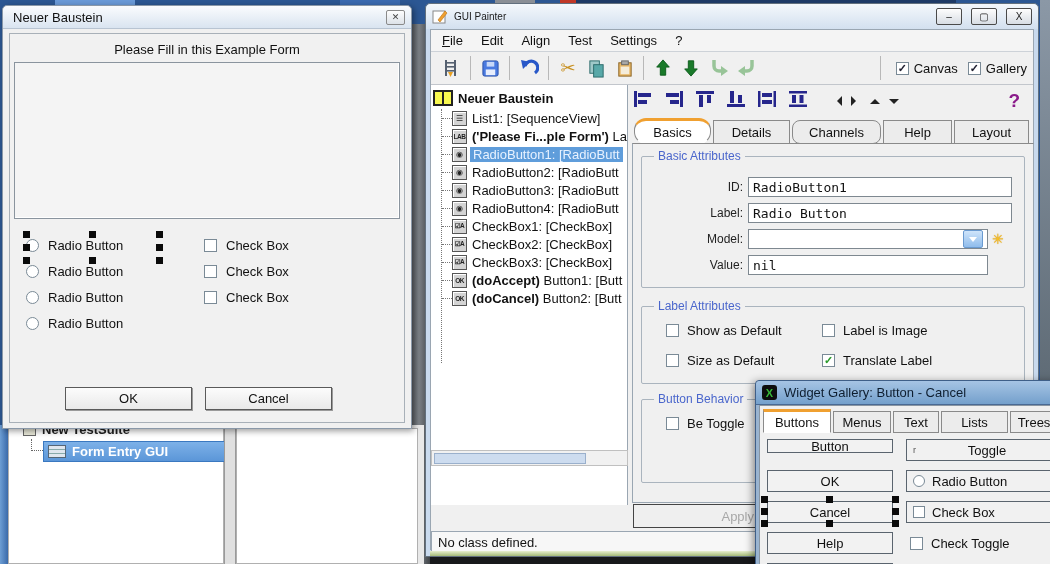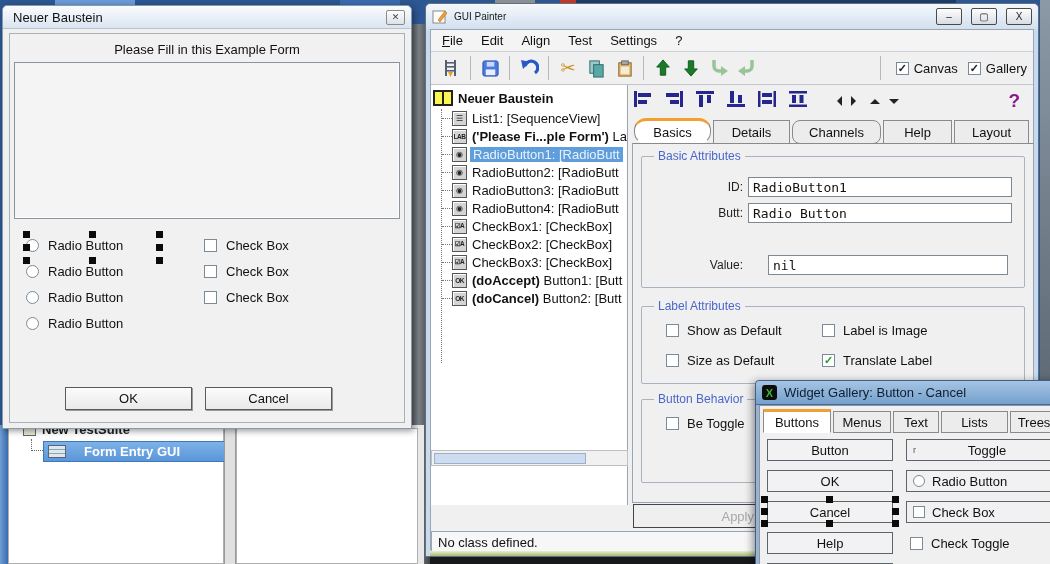--- a/index.html
+++ b/index.html
@@ -48,21 +48,21 @@
   #bg-window .blueedge { left:0; top:0; width:8px; height:139px;
     background:linear-gradient(90deg,#6d9ed4,#3a6aaa); }
   #bg-window .panelA { left:8px; top:3px; width:216px; height:136px; background:#fff; border:1px solid #b0b0b0; }
   #bg-window .split { left:224px; top:3px; width:12px; height:136px; background:#e0e0e0;
     border-left:1px solid #9a9a9a; border-right:1px solid #9a9a9a; }
   #bg-window .panelB { left:236px; top:3px; width:182px; height:136px; background:#fff; border:1px solid #b0b0b0; }
   .bgitem1 { left:14px; top:-7px; display:flex; gap:6px; align-items:center;
     font-weight:bold; font-size:13px; color:#222; }
   .bgsel { left:34px; top:12px; height:21px; width:188px;
     background:linear-gradient(#7db1e8,#5b96d8); border:1px solid #3a78c0;
-    display:flex; align-items:center; gap:18px; padding:0 4px;
+    display:flex; align-items:center; gap:6px; padding:0 4px;
     font-weight:bold; font-size:13px; color:#fff; }
 
   
   #painter { left:425px; top:3px; width:614px; height:554px; background:#c9daee;
     border:1px solid #62707e; border-radius:5px 5px 0 0; z-index:3; }
   #painter .tbar { left:0; top:0; right:0; height:25px; border-radius:5px 5px 0 0;
     background:linear-gradient(#f4f8fc,#d3e0ef); display:flex; align-items:center;
     gap:6px; padding:0 6px; }
   #painter .tbar .ttl { font-size:10px; color:#1a1a1a; flex:1; }
   .capbtn { width:26px; height:17px; background:linear-gradient(#fdfdfd,#d8dde4);
@@ -457,26 +457,36 @@
     </div>
 
     <div class="abs page">
       <div class="fieldset" style="left:8px;top:12px;width:384px;height:132px;">
         <span class="legend">Basic Attributes</span>
         <div class="frow" style="left:6px;top:20px;width:370px;">
           <span class="flabel">ID:</span>
           <span class="finput" style="width:264px;">RadioButton1</span>
         </div>
         <div class="frow" style="left:6px;top:46px;width:370px;">
-          <span class="flabel">Butt:</span>
+          <span class="flabel">Label:</span>
           <span class="finput" style="width:264px;">Radio Button</span>
+        </div>
+        <div class="frow" style="left:6px;top:72px;width:370px;">
+          <span class="flabel">Model:</span>
+          <span class="finput" style="width:240px;">
+            <span></span>
+            <span class="ddbtn">
+                <span class="tri"></span>
+              </span>
+          </span>
+          <span class="star">✳</span>
         </div>
         <div class="frow" style="left:6px;top:98px;width:370px;">
           <span class="flabel">Value:</span>
-          <span class="finput" style="width:240px;margin-left:20px;">nil</span>
+          <span class="finput" style="width:240px;">nil</span>
         </div>
       </div>
 
       <div class="fieldset" style="left:8px;top:162px;width:384px;height:78px;">
         <span class="legend">Label Attributes</span>
         <div class="checkitem" style="left:24px;top:16px;">
           <span class="chk"></span>
           <span class="txt">Show as Default</span>
         </div>
         <div class="checkitem" style="left:180px;top:16px;">
@@ -518,21 +528,21 @@
   <div class="abs client">
     <div class="abs" style="left:3px;top:3px;display:flex;align-items:flex-end;">
       <span class="tab gtab active" style="width:68px;height:24px;">Buttons</span>
       <span class="tab gtab" style="width:58px;">Menus</span>
       <span class="tab gtab" style="width:46px;">Text</span>
       <span class="tab gtab" style="width:67px;">Lists</span>
       <span class="tab gtab" style="width:48px;">Trees</span>
       <span class="tab gtab" style="width:36px;"></span>
     </div>
 
-    <div class="gbtn" style="left:7px;top:33px;width:126px;height:22px;">Button</div>
+    <div class="gbtn" style="left:7px;top:33px;width:126px;height:14px;">Button</div>
     <div class="gbtn" style="left:7px;top:64px;width:126px;height:22px;">OK</div>
     <div class="gbtn" style="left:7px;top:95px;width:126px;height:22px;">Cancel</div>
     <div class="gbtn" style="left:7px;top:126px;width:126px;height:22px;">Help</div>
     <div class="gbtn" style="left:7px;top:157px;width:126px;height:22px;"></div>
 
     <div class="handle" style="left:1px;top:90px;"></div>
     <div class="handle" style="left:66px;top:90px;"></div>
     <div class="handle" style="left:132px;top:90px;"></div>
     <div class="handle" style="left:1px;top:102px;"></div>
     <div class="handle" style="left:132px;top:102px;"></div>

